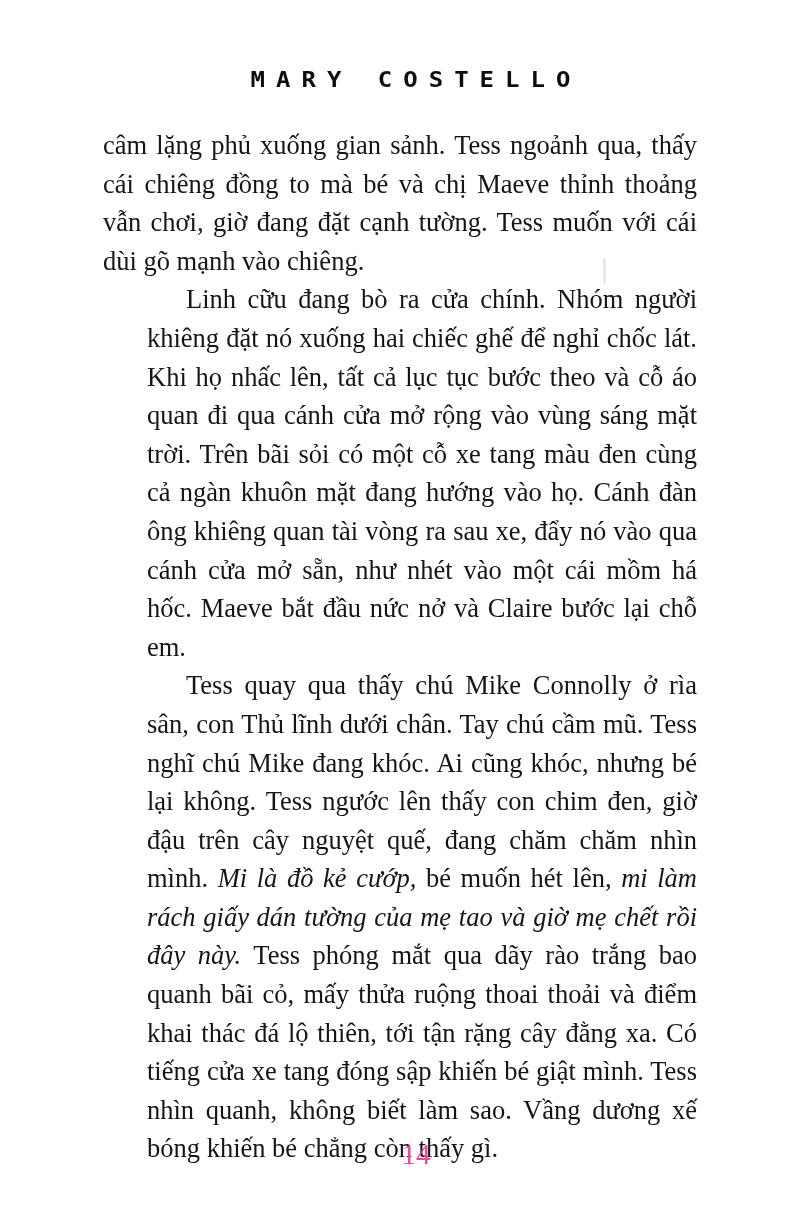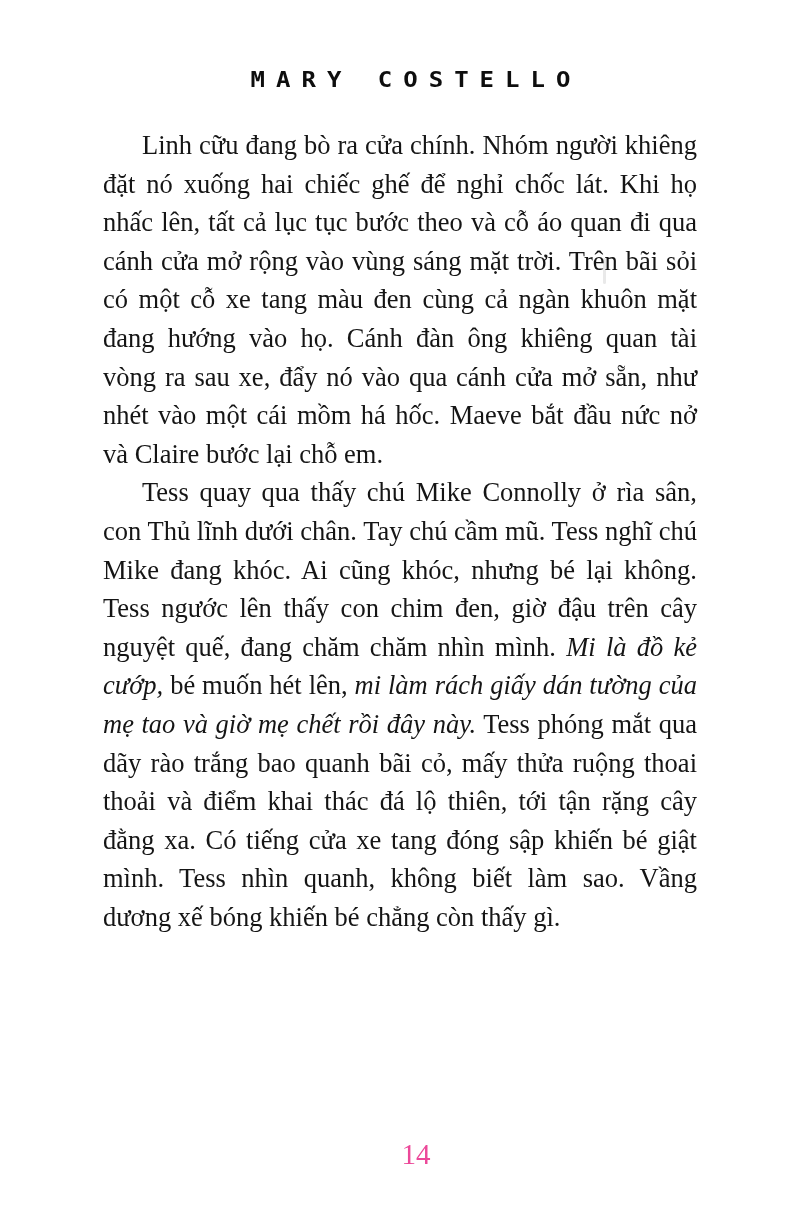--- a/index.html
+++ b/index.html
@@ -40,20 +40,21 @@
     line-height: 38.6px;
     text-align: justify;
     color: #151515;
   }
   .para {
     margin: 0;
     padding: 0;
   }
   .para.indent {
     text-indent: 39px;
+    margin-left: 44px;
   }
   .em {
     font-style: italic;
   }
   .folio {
     position: absolute;
     top: 1138px;
     left: 0;
     right: 0;
     text-align: center;
@@ -74,19 +75,20 @@
 </head>
 <body>
 
 <div class="page">
 
   <div class="running-head">MARY COSTELLO</div>
 
   <div class="scan-artifact"></div>
 
   <div class="text-block">
+      <p class="para"><span>câm lặng phủ xuống gian sảnh. Tess ngoảnh qua, thấy cái chiêng đồng to mà bé và chị Maeve thỉnh thoảng vẫn chơi, giờ đang đặt cạnh tường. Tess muốn với cái dùi gõ mạnh vào chiêng.</span></p>
       <p class="para indent"><span>Linh cữu đang bò ra cửa chính. Nhóm người khiêng đặt nó xuống hai chiếc ghế để nghỉ chốc lát. Khi họ nhấc lên, tất cả lục tục bước theo và cỗ áo quan đi qua cánh cửa mở rộng vào vùng sáng mặt trời. Trên bãi sỏi có một cỗ xe tang màu đen cùng cả ngàn khuôn mặt đang hướng vào họ. Cánh đàn ông khiêng quan tài vòng ra sau xe, đẩy nó vào qua cánh cửa mở sẵn, như nhét vào một cái mồm há hốc. Maeve bắt đầu nức nở và Claire bước lại chỗ em.</span></p>
       <p class="para indent"><span>Tess quay qua thấy chú Mike Connolly ở rìa sân, con Thủ lĩnh dưới chân. Tay chú cầm mũ. Tess nghĩ chú Mike đang khóc. Ai cũng khóc, nhưng bé lại không. Tess ngước lên thấy con chim đen, giờ đậu trên cây nguyệt quế, đang chăm chăm nhìn mình. </span><span class="em">Mi là đồ kẻ cướp,</span><span> bé muốn hét lên, </span><span class="em">mi làm rách giấy dán tường của mẹ tao và giờ mẹ chết rồi đây này.</span><span> Tess phóng mắt qua dãy rào trắng bao quanh bãi cỏ, mấy thửa ruộng thoai thoải và điểm khai thác đá lộ thiên, tới tận rặng cây đằng xa. Có tiếng cửa xe tang đóng sập khiến bé giật mình. Tess nhìn quanh, không biết làm sao. Vầng dương xế bóng khiến bé chẳng còn thấy gì.</span></p>
     </div>
 
   <div class="folio">14</div>
 
 </div>
 
 </body></html>

